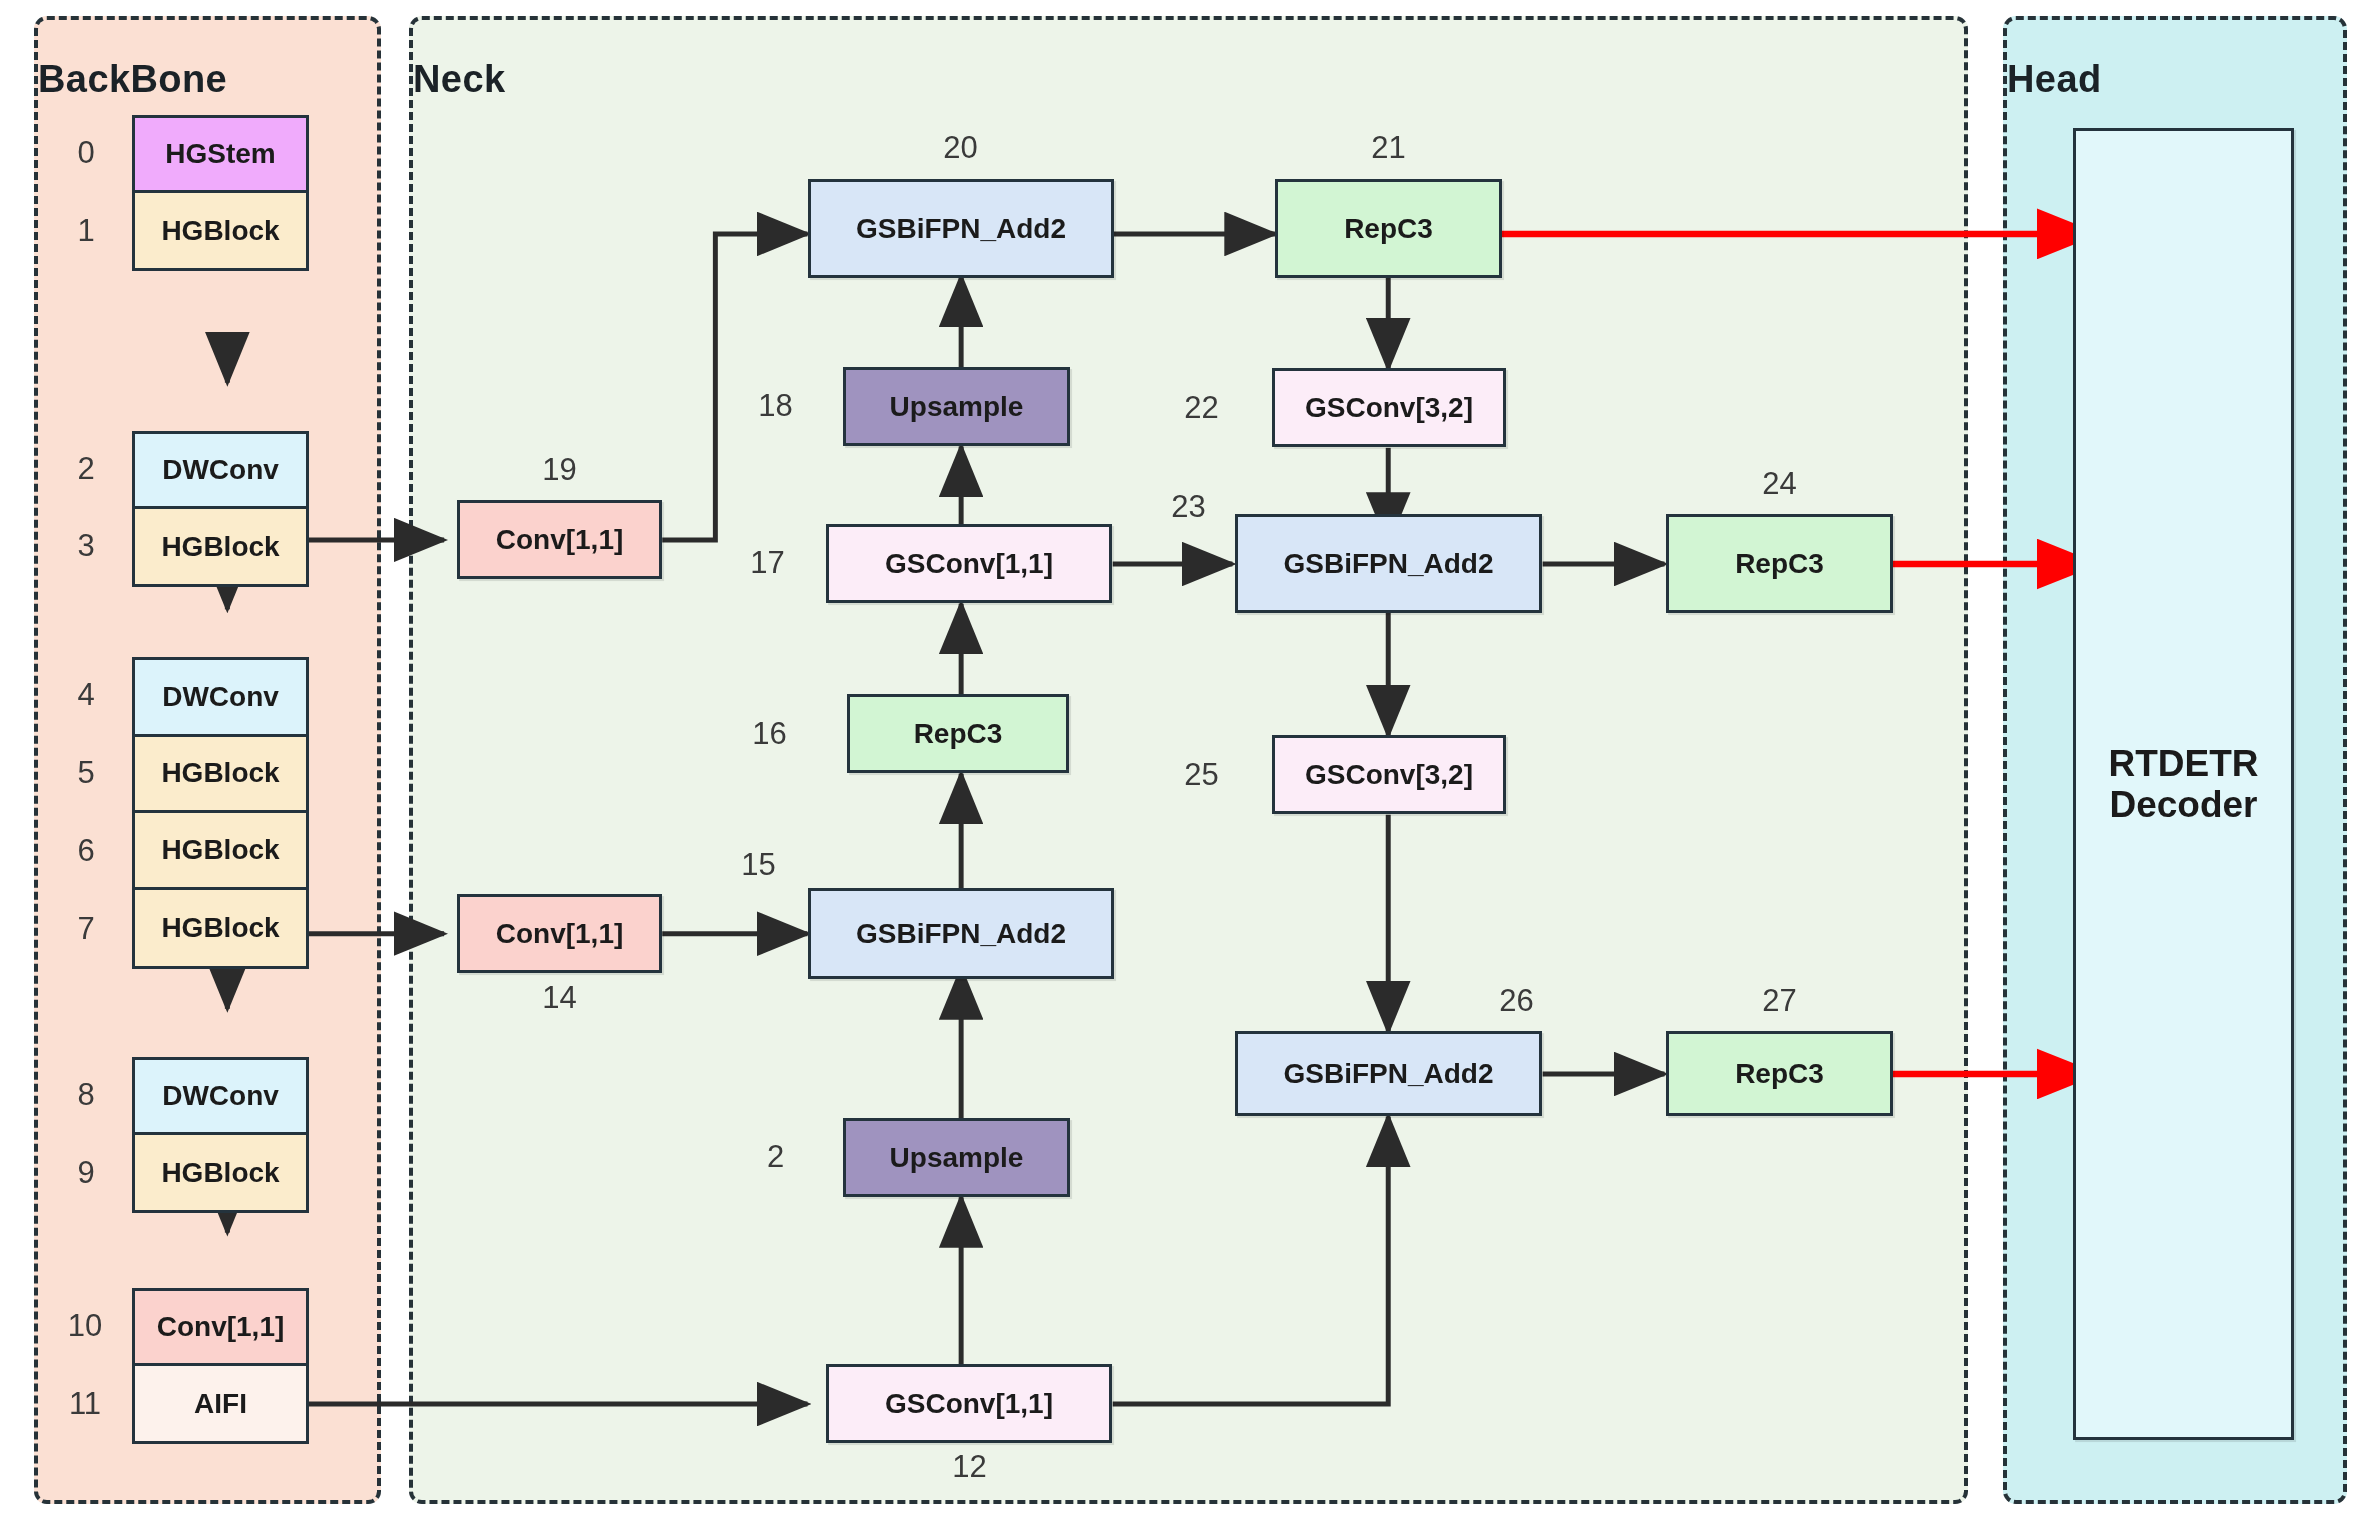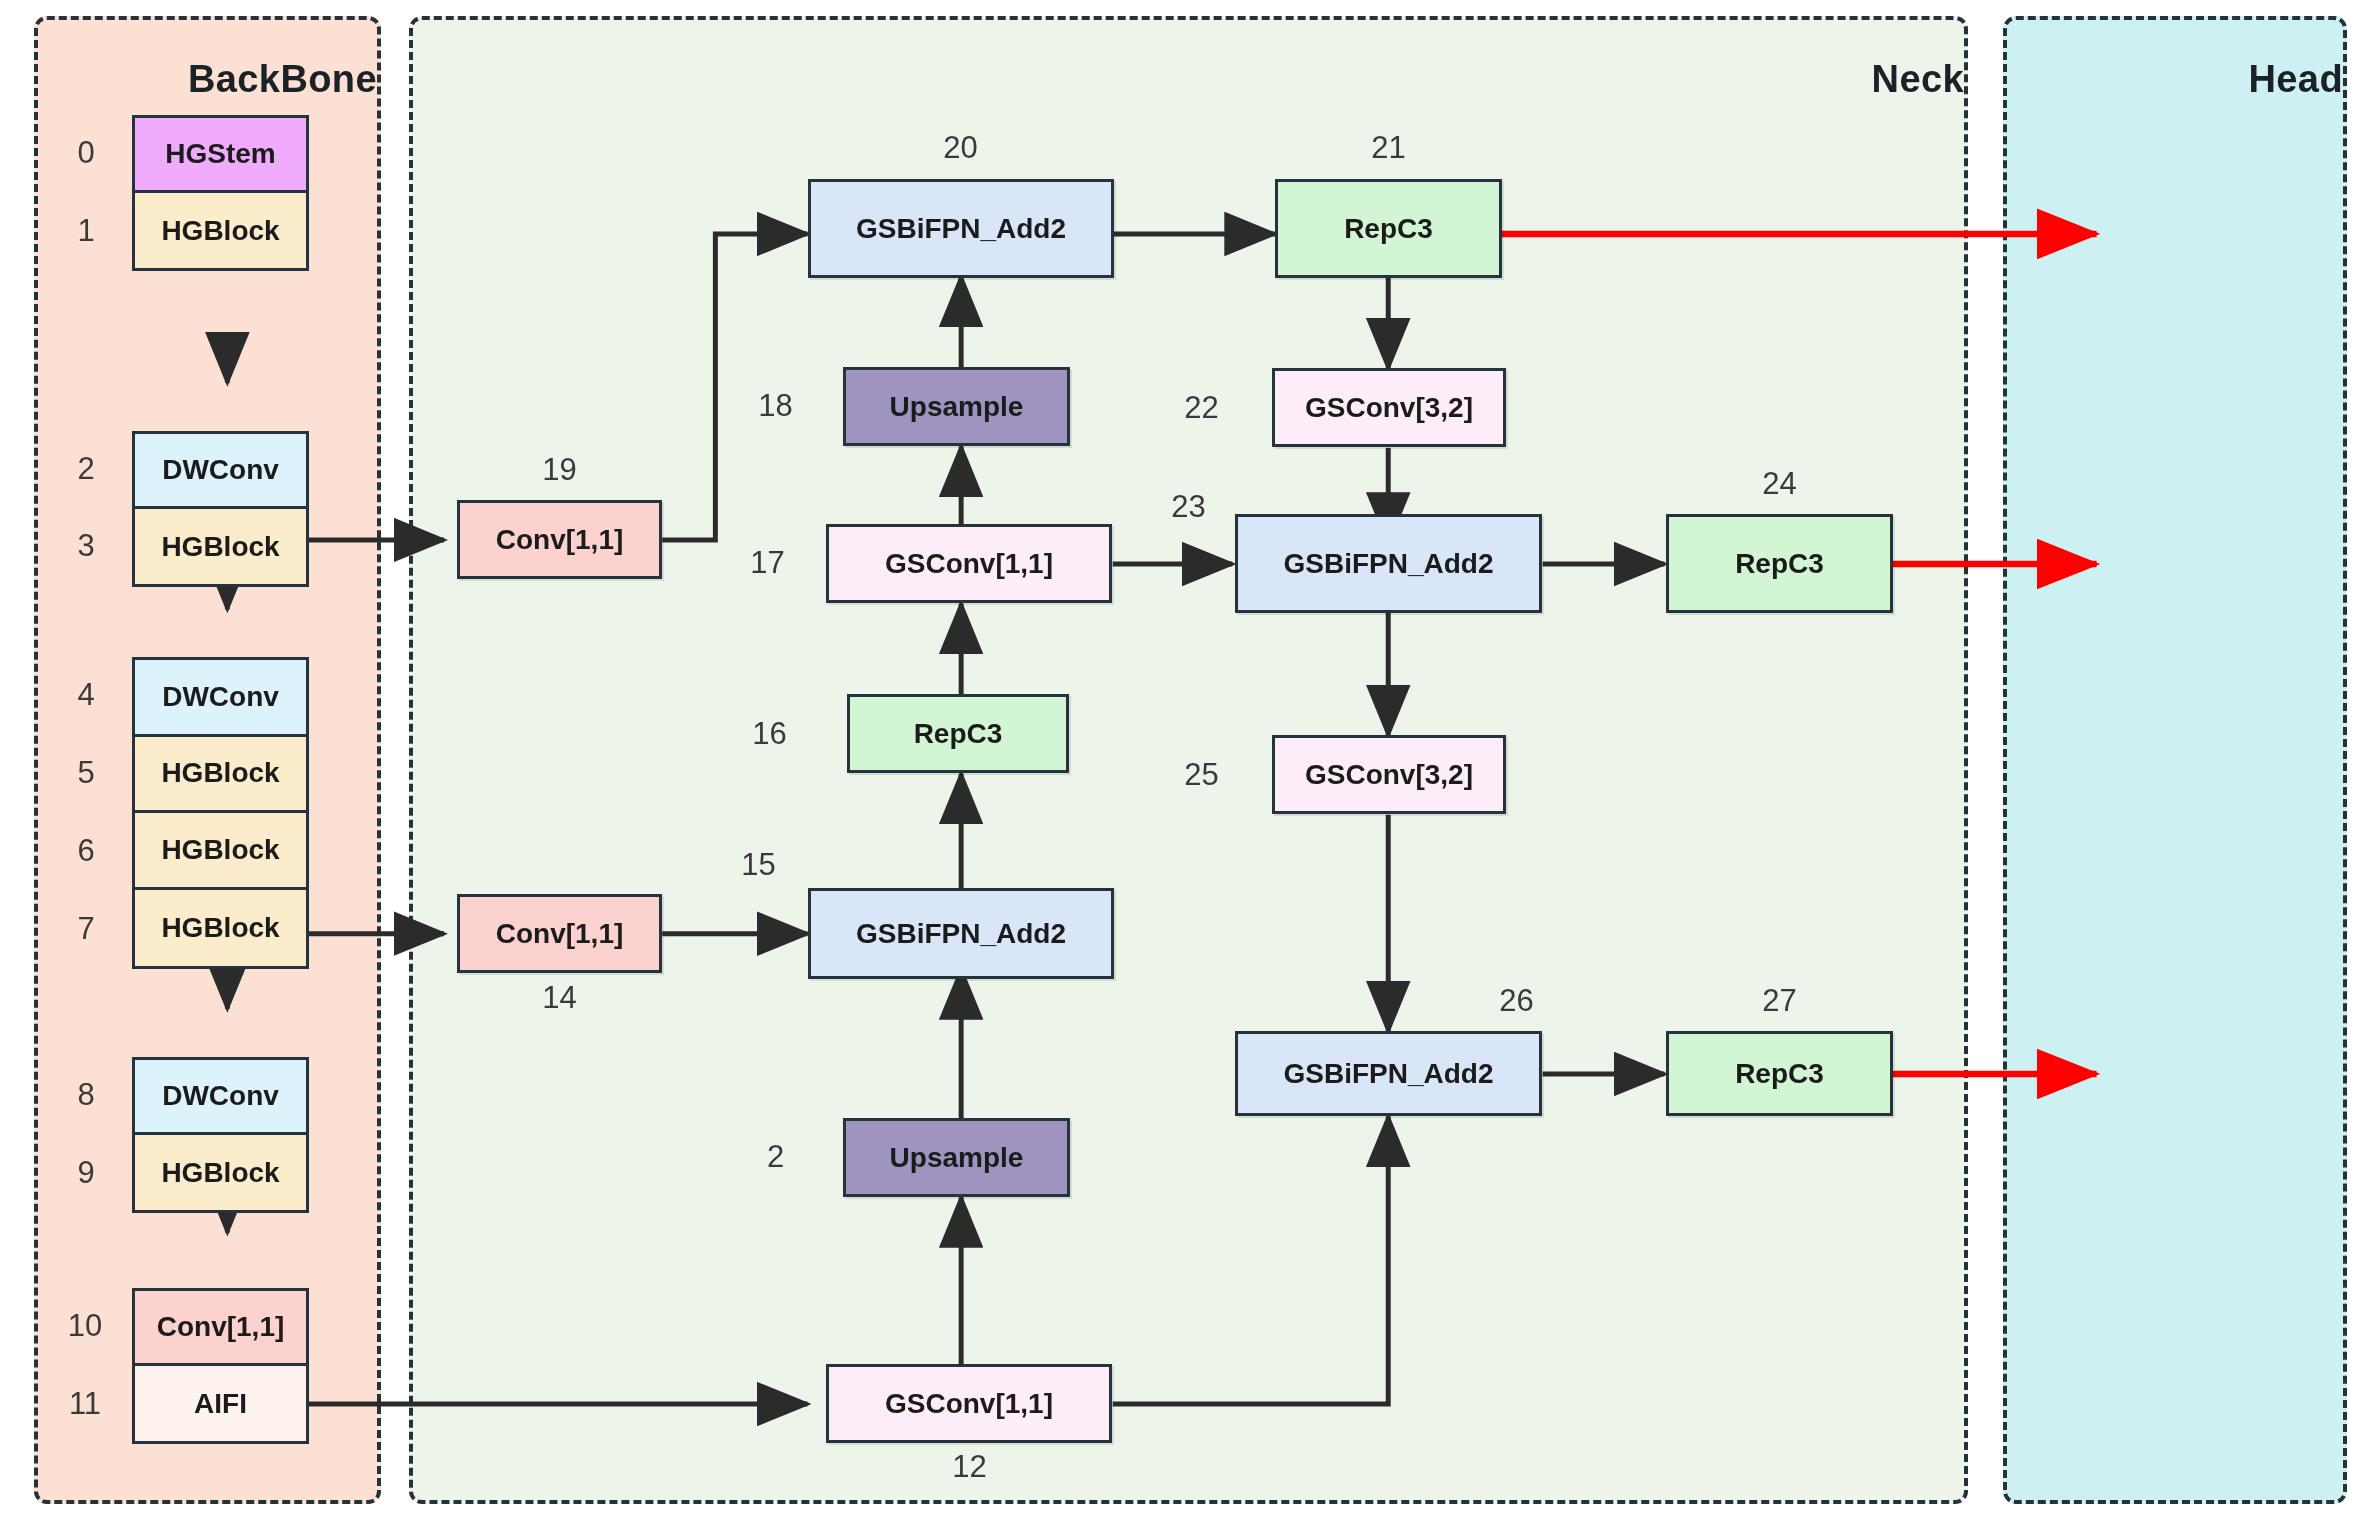--- a/index.html
+++ b/index.html
@@ -4,21 +4,21 @@
 <style>
   html,body{margin:0;padding:0;background:#ffffff;}
   body{
     font-family:"Liberation Sans","DejaVu Sans",sans-serif;
     width:2377px;height:1536px;overflow:hidden;
   }
   #stage{position:relative;width:2377px;height:1536px;background:#ffffff;}
   svg.layer{position:absolute;left:0;top:0;width:2377px;height:1536px;}
   .panel{position:absolute;border:4.3px dashed #263238;border-radius:12.8px;box-sizing:border-box;}
   .panel-title{
-    position:absolute;width:100%;text-align:right;
+    position:absolute;width:100%;text-align:left;
     font-size:38px;font-weight:bold;color:#1b2227;letter-spacing:0.4px;
   }
   .node{
     position:absolute;box-sizing:border-box;
     border:3.5px solid #24333d;
     display:flex;align-items:center;justify-content:center;
     font-size:28px;font-weight:bold;color:#1b1b1b;
     text-align:center;line-height:1.12;
     box-shadow:2.1px 2.1px 0 rgba(0,0,0,.10);
   }
@@ -252,15 +252,20 @@
   <div class="node" style="left:1666px;top:1031px;width:227px;height:85px;background:#d2f5d3;">
     <span>RepC3</span>
   </div>
   <div class="idx" style="left:1754px;top:983px;width:51px;">27</div>
 
   <div class="node" style="left:826px;top:1364px;width:286px;height:79px;background:#fcedf8;">
     <span>GSConv[1,1]</span>
   </div>
   <div class="idx" style="left:944px;top:1449px;width:51px;">12</div>
 
+  <div class="node" style="left:2073px;top:128px;width:221px;height:1312px;background:#e1f7fa;
+              flex-direction:column;font-size:37px;">
+    <span>RTDETR</span>
+    <span>Decoder</span>
+  </div>
 
 </div>
 
 
 </body></html>

